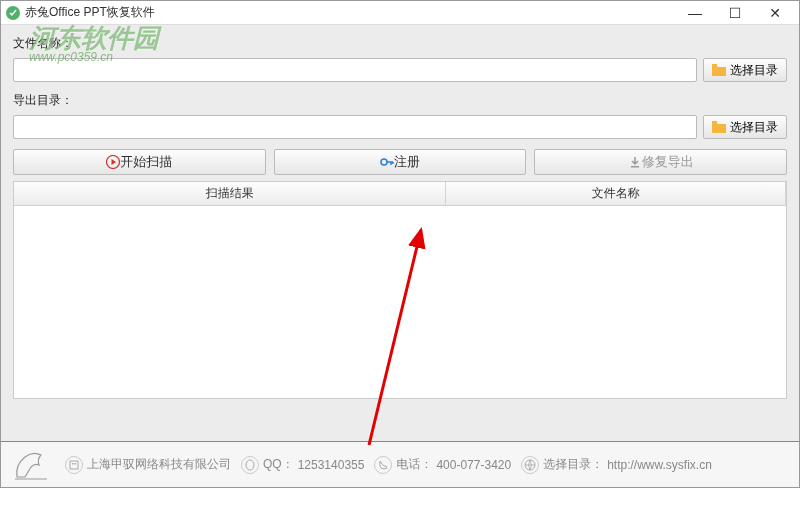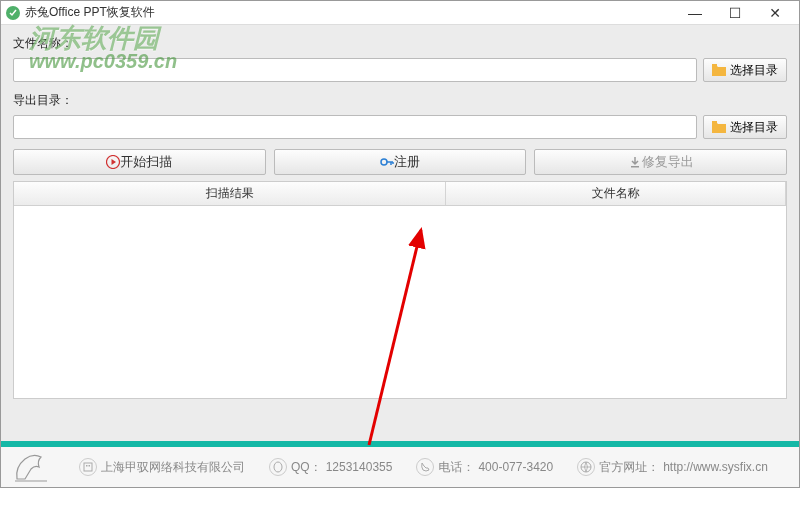--- a/index.html
+++ b/index.html
@@ -67,22 +67,22 @@
       pointer-events: none;
     }
     .wm-main {
       font-size: 26px;
       font-weight: bold;
       font-style: italic;
       color: rgba(80,160,70,0.55);
       text-shadow: 0 1px 0 rgba(255,255,255,0.5);
     }
     .wm-sub {
-      font-size: 20px;
-      font-weight: bold;
+      font-size: 12px;
+      font-weight: normal;
       font-style: italic;
       color: rgba(70,150,60,0.6);
       margin-top: -6px;
     }
     .section-label {
       font-size: 12px;
       color: #222;
       margin-bottom: 6px;
     }
     .input-row {
@@ -162,25 +162,25 @@
     }
     .th:first-child { width: 56%; }
     .th:nth-child(2) { flex: 1; }
     .table-body {
       height: calc(100% - 24px);
       background: #fff;
     }
     .statusbar {
       height: 46px;
       background: #f6f6f6;
-      border-top: 6px solid #14b8a6;
+      border-top: 1px solid #14b8a6;
       display: flex;
       align-items: center;
       padding: 0 10px;
-      gap: 24px;
+      gap: 10px;
       font-size: 12px;
       color: #888;
     }
     .status-item {
       display: flex;
       align-items: center;
       gap: 4px;
     }
     .status-icon {
       width: 18px; height: 18px;
@@ -337,17 +337,17 @@
       <span>电话：</span>
       <span>400-077-3420</span>
     </span>
     <span class="status-item">
       <span class="status-icon">
         <svg width="12" height="12" viewBox="0 0 12 12">
             <circle cx="6" cy="6" r="5" fill="none" stroke="#aaa" stroke-width="1"></circle>
             <path d="M1 6 L11 6 M6 1 Q9 6 6 11 Q3 6 6 1" fill="none" stroke="#aaa" stroke-width="0.8"></path>
           </svg>
       </span>
-      <span>官方网址：</span>
+      <span>选择目录：</span>
       <span>http://www.sysfix.cn</span>
     </span>
   </div>
 </div>
 
 </body></html>

